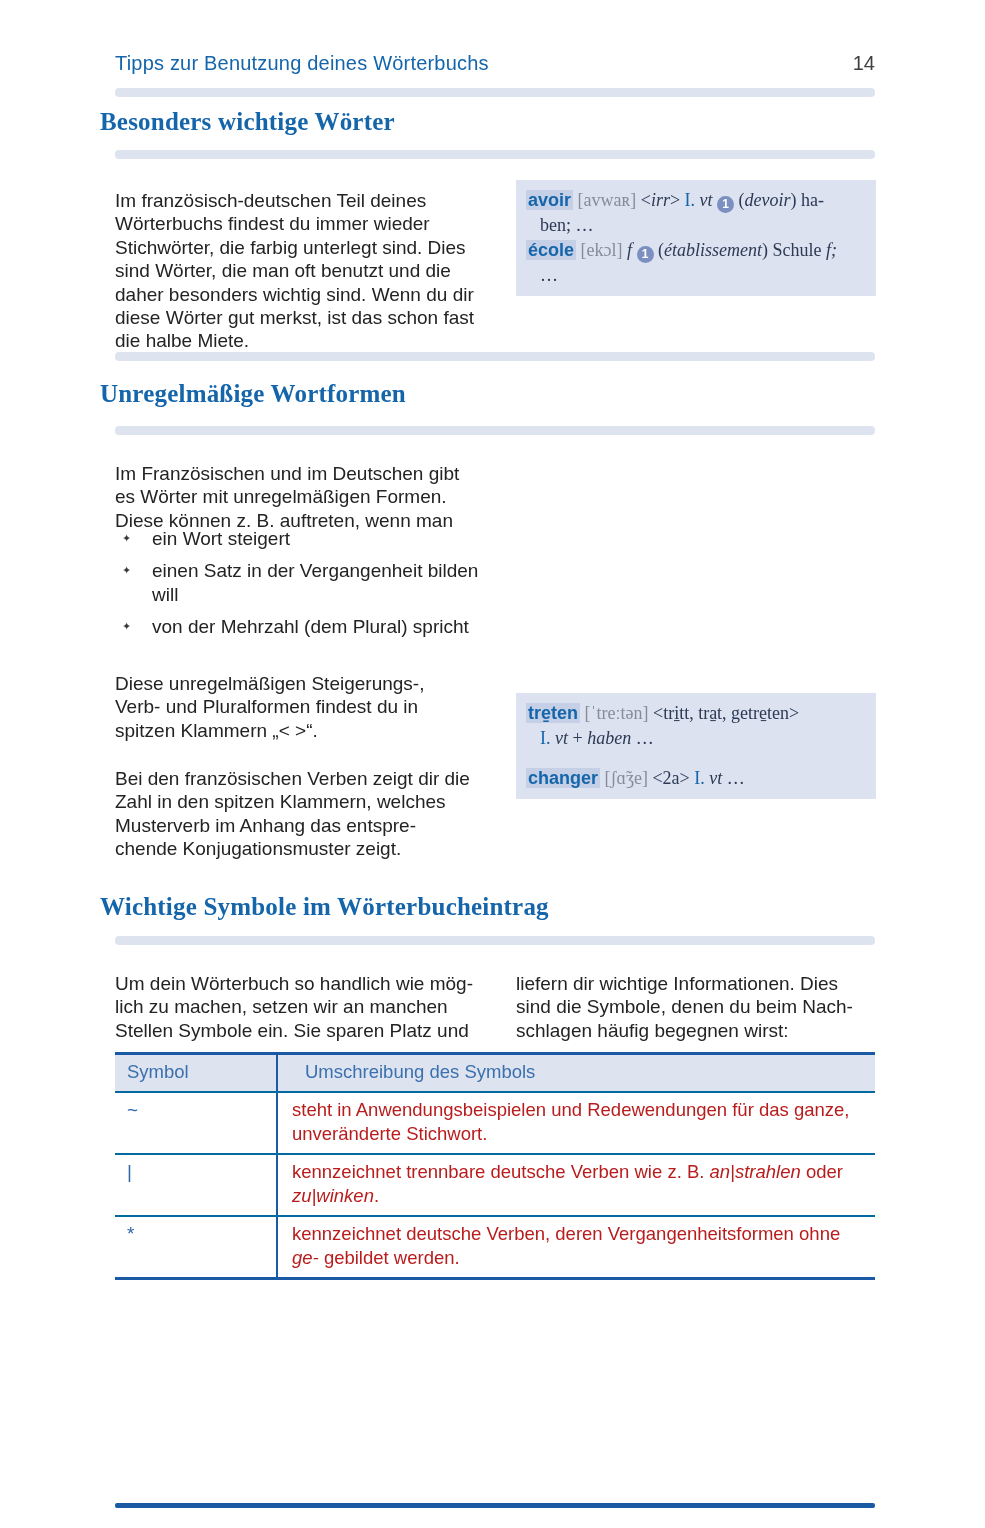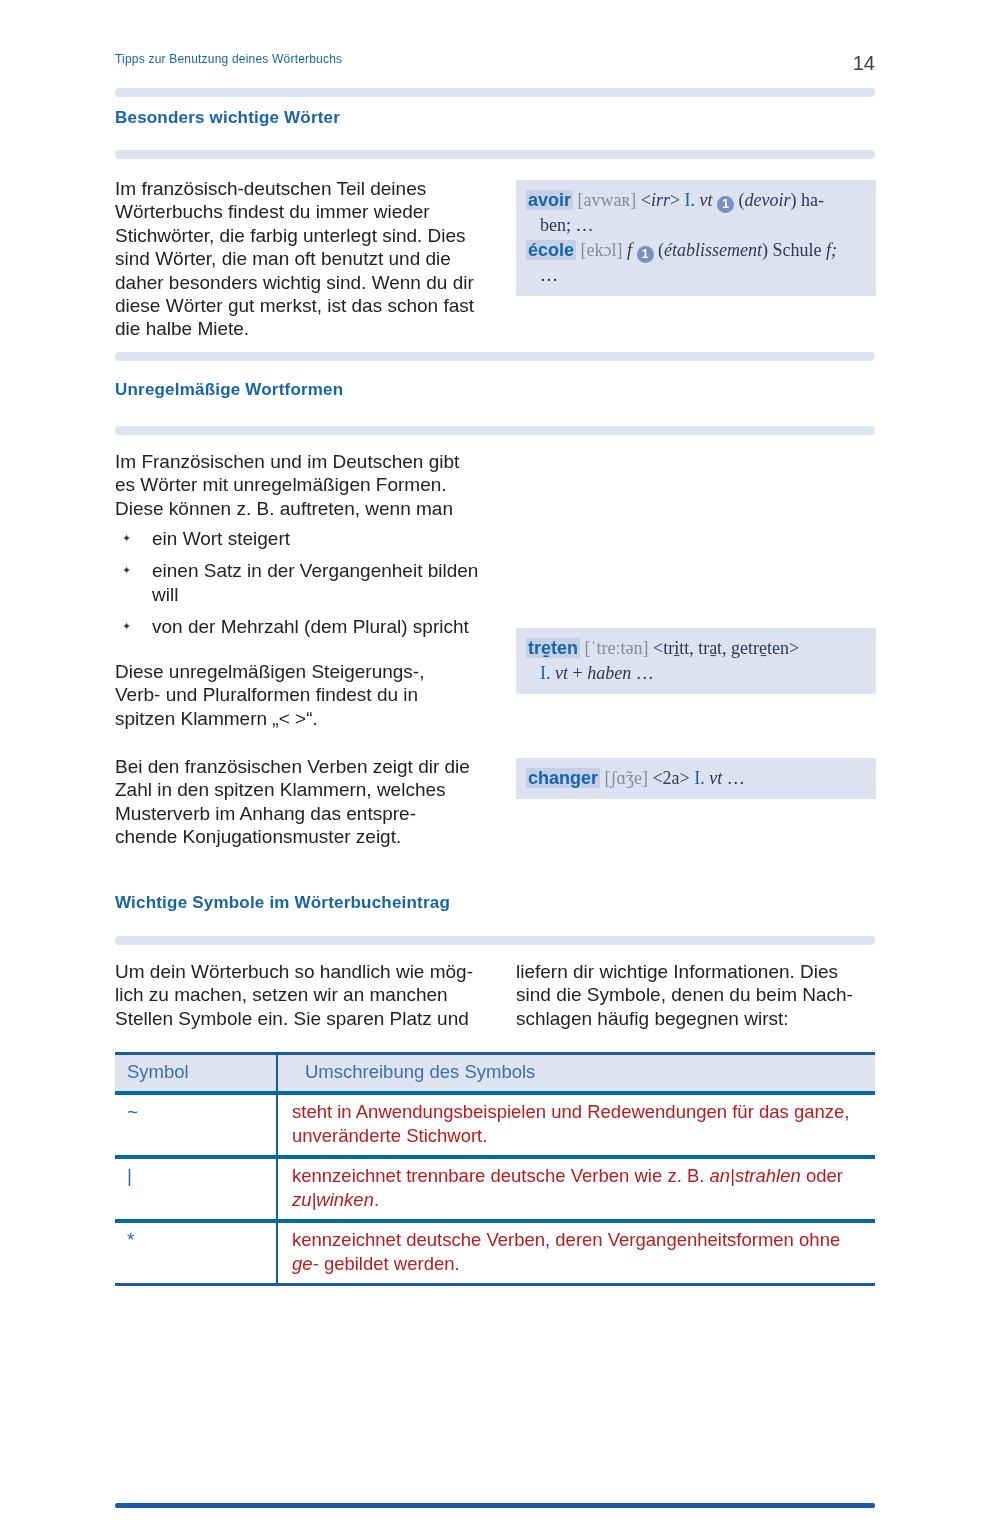--- a/index.html
+++ b/index.html
@@ -3,33 +3,34 @@
 <meta charset="utf-8">
 <style>
   html,body { margin:0; padding:0; background:#ffffff; }
   .page {
     position:relative; width:985px; height:1528px; background:#ffffff;
     font-family:"Liberation Sans", sans-serif; color:#222222; overflow:hidden;
   }
   .abs { position:absolute; }
 
   
-  .hdr-title { left:115px; top:52px; font-size:12px; color:#1565ab; letter-spacing:0.2px; }
+  .hdr-title { left:115px; top:52px; font-size:20px; color:#1565ab; letter-spacing:0.2px; }
   .hdr-page  { top:52px; right:110px; font-size:20px; color:#404040; }
 
   
   .band { left:115px; width:760px; height:9px; background:#dee3f0; border-radius:4px; }
 
   
-  .sec-h { left:115px; font-size:17px; font-weight:bold; color:#1565ab; letter-spacing:0.2px; }
+  .sec-h { left:100px; font-size:25px; font-weight:bold; color:#1565ab; letter-spacing:0.2px;font-family:Liberation Serif, serif; }
 
   
   .para {
     font-size:19px; line-height:23.4px; color:#232323;
     white-space:pre-line;
+    margin-top:12px;
   }
 
   
   .bullet-item { display:flex; font-size:19px; line-height:23.4px; color:#232323; margin-bottom:9px; }
   .bullet-mark { width:30px; flex:0 0 30px; font-size:11px; line-height:23.4px; color:#3a3a3a; padding-left:4px; }
   .bullet-text { white-space:pre-line; }
 
   
   .entry-box {
     left:516px; width:360px; background:#dce2ef;
@@ -54,21 +55,21 @@
     font-family:"Liberation Sans", sans-serif; font-size:12px; font-weight:bold; font-style:normal;
     position:relative; top:2px;
   }
 
   
   .sym-table {
     left:115px; top:1052px; width:760px;
     border-top:3px solid #1a5aa5; border-bottom:3px solid #1a5aa5;
     font-size:18.5px; line-height:24px;
   }
-  .t-row { display:flex; border-bottom:4px solid #0369a1; }
+  .t-row { display:flex; border-bottom:2px solid #0369a1; }
   .t-row:last-child { border-bottom:none; }
   .t-head { background:#dee3f0; color:#3a70ad; }
   .c-sym {
     flex:0 0 163px; box-sizing:border-box; padding:5px 8px 5px 12px;
     border-right:2px solid #1a5aa5;
   }
   .c-desc { flex:1 1 auto; box-sizing:border-box; padding:5px 10px 7px 14px; white-space:pre-line; color:#b91c1c; }
   .t-head .c-desc { color:#3a70ad; white-space:normal;padding-left:27px; }
   .sym-glyph { color:#2e67a8; font-size:19px; }
 
@@ -123,21 +124,21 @@
     <div class="bullet-item">
       <span class="bullet-mark">✦</span>
       <span class="bullet-text">von der Mehrzahl (dem Plural) spricht</span>
     </div>
   </div>
 
   <div class="abs para" style="left:115px; top:660px; width:400px;">Diese unregelmäßigen Steigerungs-,
 Verb- und Pluralformen findest du in
 spitzen Klammern „&lt; &gt;“.</div>
 
-  <div class="abs entry-box" style="top:628px; min-height:62px;">
+  <div class="abs entry-box" style="top:693px; min-height:62px;">
     <div class="entry-line"><span class="seg-hw">tre̱ten</span><span class="seg-pl"> </span><span class="seg-ph">[ˈtreːtən]</span><span class="seg-pl"> &lt;tri̱tt, tra̱t, getre̱ten&gt;</span></div>
     <div class="entry-line indent"><span class="seg-rn">I.</span><span class="seg-pl"> </span><span class="seg-it">vt</span><span class="seg-pl"> + </span><span class="seg-it">haben</span><span class="seg-pl"> …</span></div>
   </div>
 
   <div class="abs para" style="left:115px; top:755px; width:400px;">Bei den französischen Verben zeigt dir die
 Zahl in den spitzen Klammern, welches
 Musterverb im Anhang das entspre-
 chende Konjugationsmuster zeigt.</div>
 
   <div class="abs entry-box" style="top:758px; min-height:36px;">

